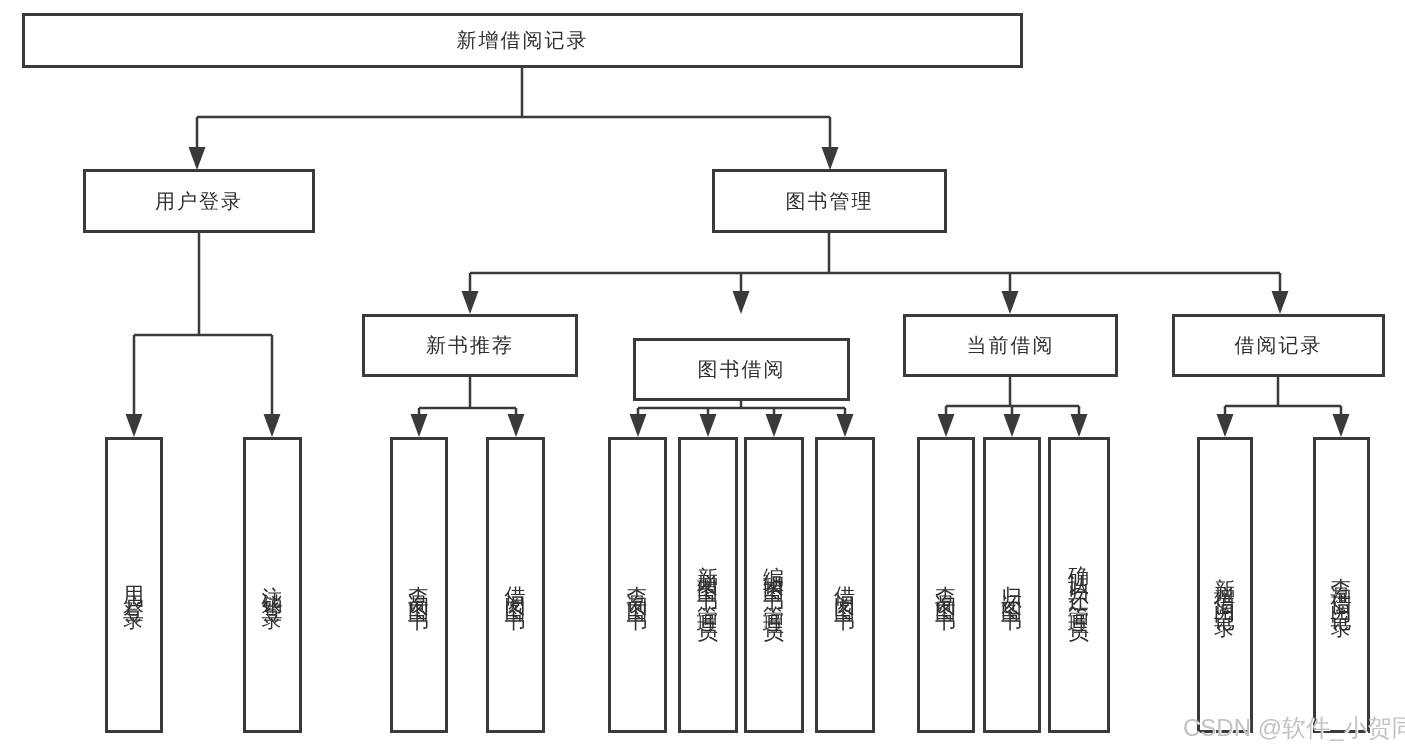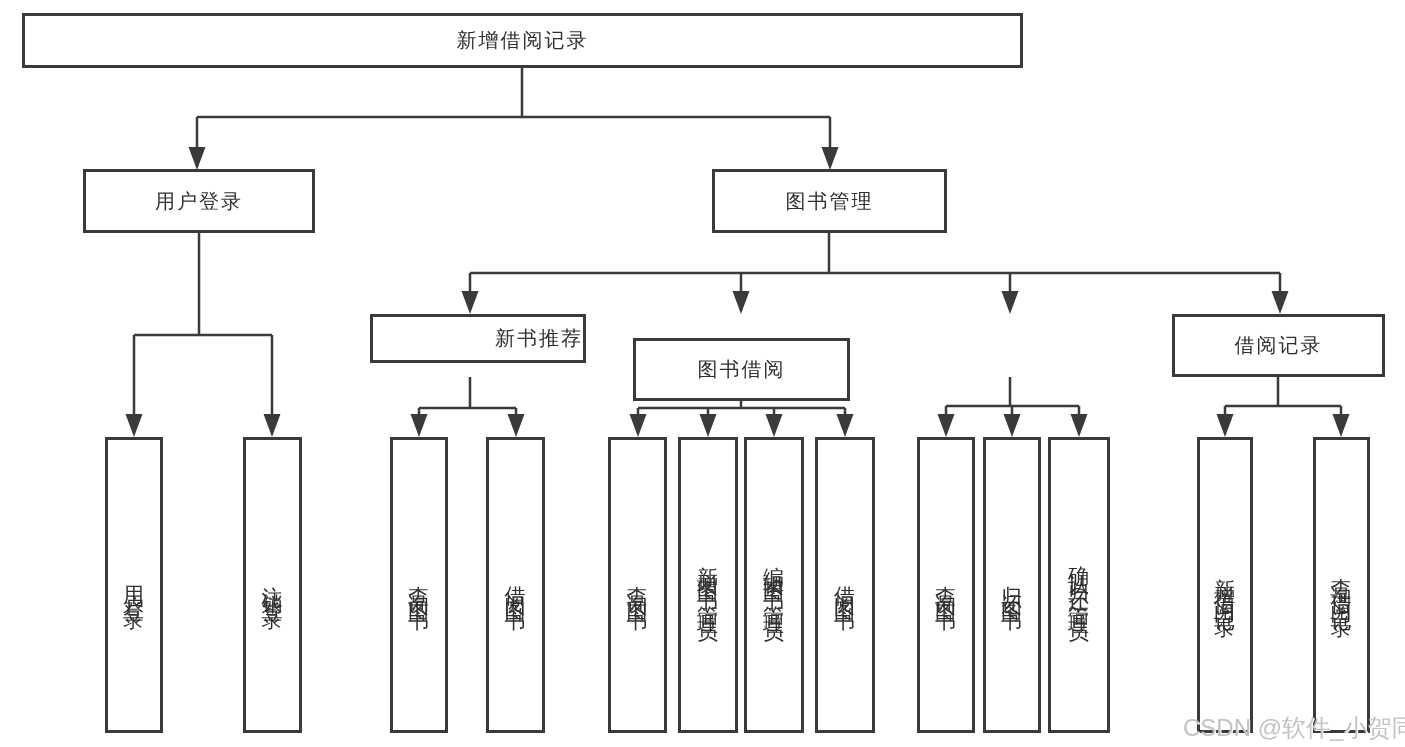--- a/index.html
+++ b/index.html
@@ -38,21 +38,21 @@
     color:#2f2f2f;
     line-height:1;
     white-space:nowrap;
   }
   
   .root{left:22px;top:13px;width:1001px;height:55px;}
   
   .l2-user{left:83px;top:169px;width:232px;height:64px;}
   .l2-book{left:712px;top:169px;width:235px;height:64px;}
   
-  .l3-new{left:370px;top:314px;width:216px;height:49px;justify-content:flex-end;}
+  .l3-new{left:362px;top:314px;width:216px;height:63px;}
   .l3-borrow{left:633px;top:314px;width:217px;height:63px;margin-top:24px;}
   .l3-current{left:903px;top:314px;width:215px;height:63px;}
   .l3-record{left:1172px;top:314px;width:213px;height:63px;}
   
   .lf1{left:105px;width:58px;}
   .lf2{left:243px;width:59px;}
   .lf3{left:390px;width:58px;}
   .lf4{left:486px;width:59px;}
   .lf5{left:608px;width:59px;}
   .lf6{left:678px;width:60px;}
@@ -131,20 +131,23 @@
   <div class="box l2-book">
     <span>图书管理</span>
   </div>
 
   <div class="box l3-new">
     <span>新书推荐</span>
   </div>
   <div class="box l3-borrow">
     <span>图书借阅</span>
   </div>
+  <div class="box l3-current">
+    <span>当前借阅</span>
+  </div>
   <div class="box l3-record">
     <span>借阅记录</span>
   </div>
 
   <div class="vbox lf1">
     <span class="vtext">用户登录</span>
   </div>
   <div class="vbox lf2">
     <span class="vtext">注销登录</span>
   </div>

